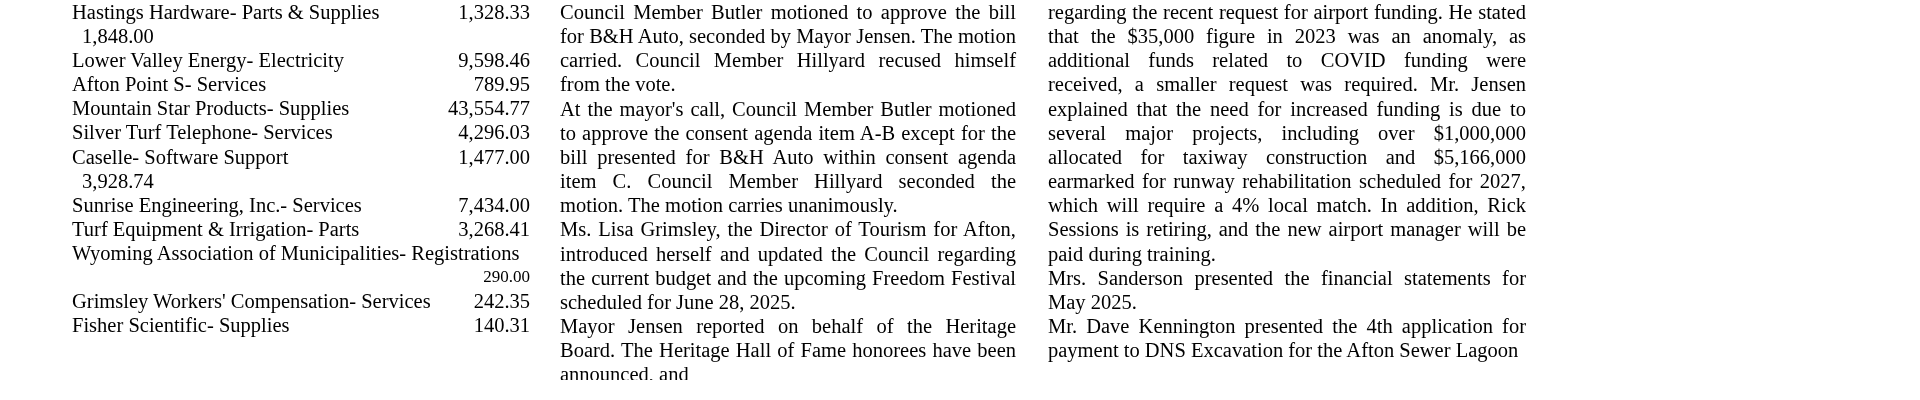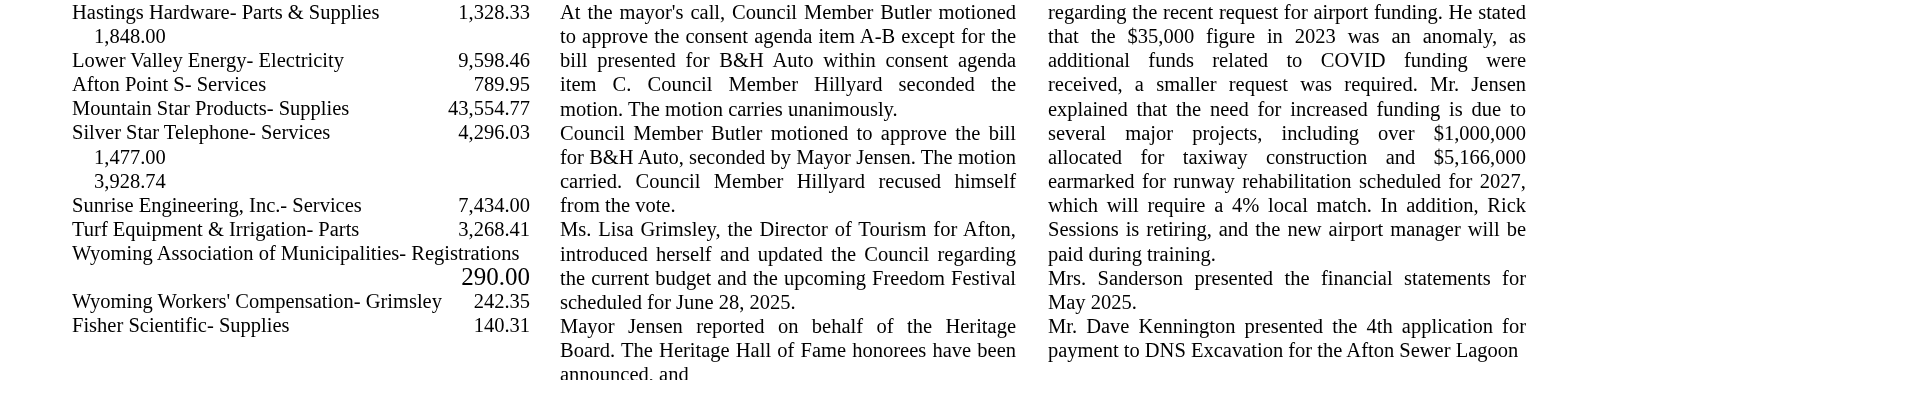--- a/index.html
+++ b/index.html
@@ -53,26 +53,25 @@
     line-height: 24.1px;
     white-space: nowrap;
   }
   .bill-name {
     flex: 1 1 auto;
     overflow: hidden;
   }
   .bill-amount {
     flex: 0 0 auto;
     padding-left: 10px;
-    margin-left: 12px;
   }
   .bill-row-amount-only {
     display: flex;
     justify-content: flex-end;
-    font-size: 25px;
+    font-size: 17px;
     line-height: 24.1px;
   }
   
   .para {
     font-size: 20.5px;
     line-height: 24.15px;
     text-align: justify;
     text-justify: inter-word;
     margin: 0;
     hyphens: none;
@@ -101,56 +100,57 @@
     </div>
     <div class="bill-row">
       <span class="bill-name">Afton Point S- Services</span>
       <span class="bill-amount">789.95</span>
     </div>
     <div class="bill-row">
       <span class="bill-name">Mountain Star Products- Supplies</span>
       <span class="bill-amount">43,554.77</span>
     </div>
     <div class="bill-row">
-      <span class="bill-name">Silver Star Telephone- Services</span>
+      <span class="bill-name">Silver Turf Telephone- Services</span>
       <span class="bill-amount">4,296.03</span>
     </div>
     <div class="bill-row">
+      <span class="bill-name">Caselle- Software Support</span>
       <span class="bill-amount">1,477.00</span>
     </div>
     <div class="bill-row">
       <span class="bill-amount">3,928.74</span>
     </div>
     <div class="bill-row">
       <span class="bill-name">Sunrise Engineering, Inc.- Services</span>
       <span class="bill-amount">7,434.00</span>
     </div>
     <div class="bill-row">
       <span class="bill-name">Turf Equipment &amp; Irrigation- Parts</span>
       <span class="bill-amount">3,268.41</span>
     </div>
     <div class="bill-row">
       <span class="bill-name">Wyoming Association of Municipalities- Registrations</span>
     </div>
     <div class="bill-row-amount-only">
       <span class="bill-amount">290.00</span>
     </div>
     <div class="bill-row">
-      <span class="bill-name">Wyoming Workers' Compensation- Grimsley</span>
+      <span class="bill-name">Grimsley Workers' Compensation- Services</span>
       <span class="bill-amount">242.35</span>
     </div>
     <div class="bill-row">
       <span class="bill-name">Fisher Scientific- Supplies</span>
       <span class="bill-amount">140.31</span>
     </div>
   </div>
 
   <div class="column col-mid">
+    <p class="para">Council Member Butler motioned to approve the bill for B&amp;H Auto, seconded by Mayor Jensen. The motion carried. Council Member Hillyard recused himself from the vote.</p>
     <p class="para">At the mayor's call, Council Member Butler motioned to approve the consent agenda item A-B except for the bill presented for B&amp;H Auto within consent agenda item C. Council Member Hillyard seconded the motion. The motion carries unanimously.</p>
-    <p class="para">Council Member Butler motioned to approve the bill for B&amp;H Auto, seconded by Mayor Jensen. The motion carried. Council Member Hillyard recused himself from the vote.</p>
     <p class="para">Ms. Lisa Grimsley, the Director of Tourism for Afton, introduced herself and updated the Council regarding the current budget and the upcoming Freedom Festival scheduled for June 28, 2025.</p>
     <p class="para">Mayor Jensen reported on behalf of the Heritage Board. The Heritage Hall of Fame honorees have been announced, and</p>
   </div>
 
   <div class="column col-right">
     <p class="para">regarding the recent request for airport funding. He stated that the $35,000 figure in 2023 was an anomaly, as additional funds related to COVID funding were received, a smaller request was required. Mr. Jensen explained that the need for increased funding is due to several major projects, including over $1,000,000 allocated for taxiway construction and $5,166,000 earmarked for runway rehabilitation scheduled for 2027, which will require a 4% local match. In addition, Rick Sessions is retiring, and the new airport manager will be paid during training.</p>
     <p class="para">Mrs. Sanderson presented the financial statements for May 2025.</p>
     <p class="para">Mr. Dave Kennington presented the 4th application for payment to DNS Excavation for the Afton Sewer Lagoon</p>
   </div>
 

